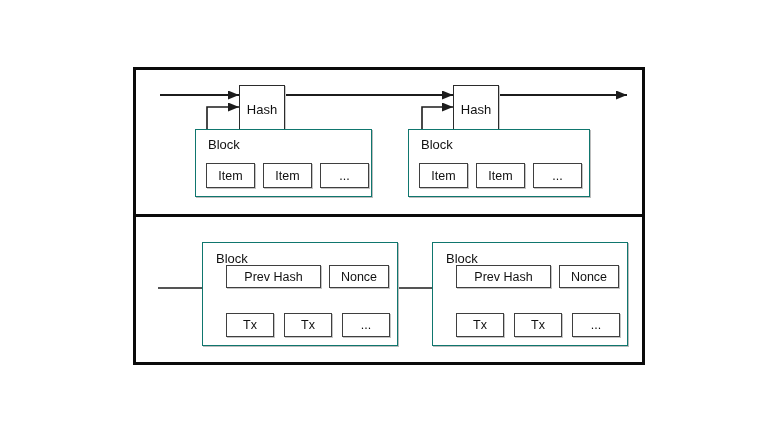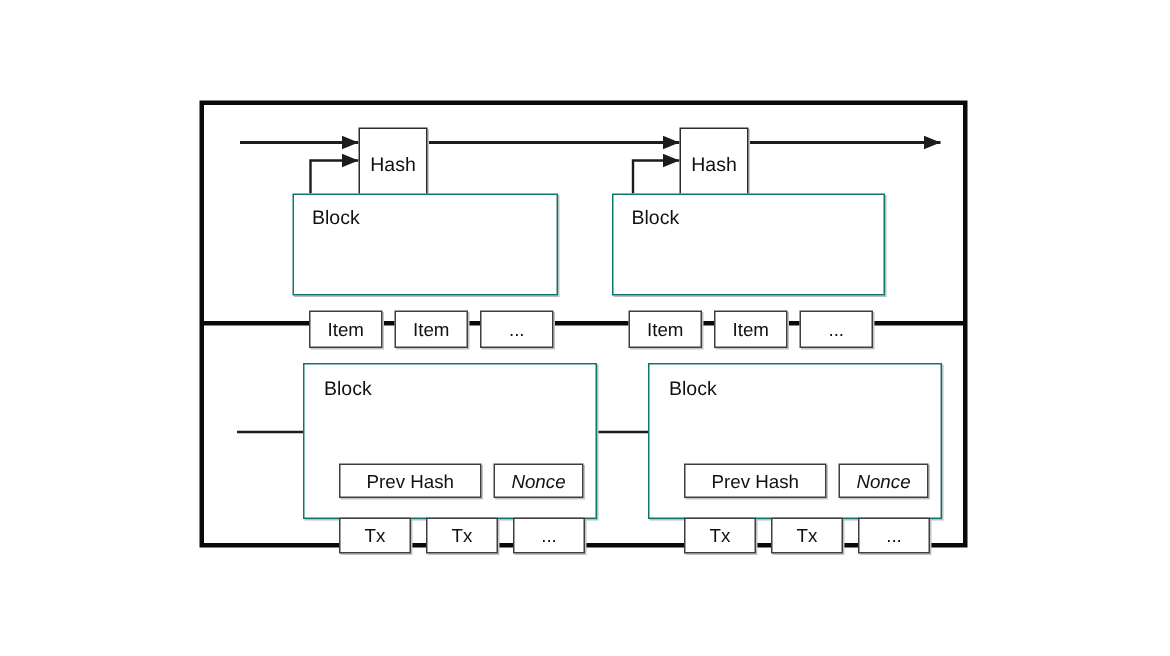--- a/index.html
+++ b/index.html
@@ -52,31 +52,30 @@
   .bottom .block-title { left: 13px; top: 8px; }
 
   
   .chip {
     position: absolute;
     border: 1px solid #3f3f3f;
     background: #ffffff;
     box-shadow: 1px 1px 0 #c4c4c4;
     display: flex; align-items: center; justify-content: center;
     font-size: 12.5px;
-    margin-top: 44px;
   }
   .top-chip { top: 33px; width: 47px; height: 23px; }
   .top-chip.c1 { left: 10px; }
   .top-chip.c2 { left: 67px; }
   .top-chip.c3 { left: 124px; }
 
   .hdr-chip { top: 22px; height: 21px; }
   .hdr-chip.prev { left: 23px; width: 93px; }
-  .hdr-chip.nonce { left: 126px; width: 58px; font-style: italic; }
-  .tx-chip { top: 58px; width: 46px; height: 22px; }
+  .hdr-chip.nonce { left: 126px; width: 58px; }
+  .tx-chip { top: 70px; width: 46px; height: 22px; }
   .tx-chip.c1 { left: 23px; }
   .tx-chip.c2 { left: 81px; }
   .tx-chip.c3 { left: 139px; }
 
   svg.wires {
     position: absolute; left: 0; top: 0;
     width: 780px; height: 437px;
     pointer-events: none;
   }
   svg.wires line, svg.wires polyline {

